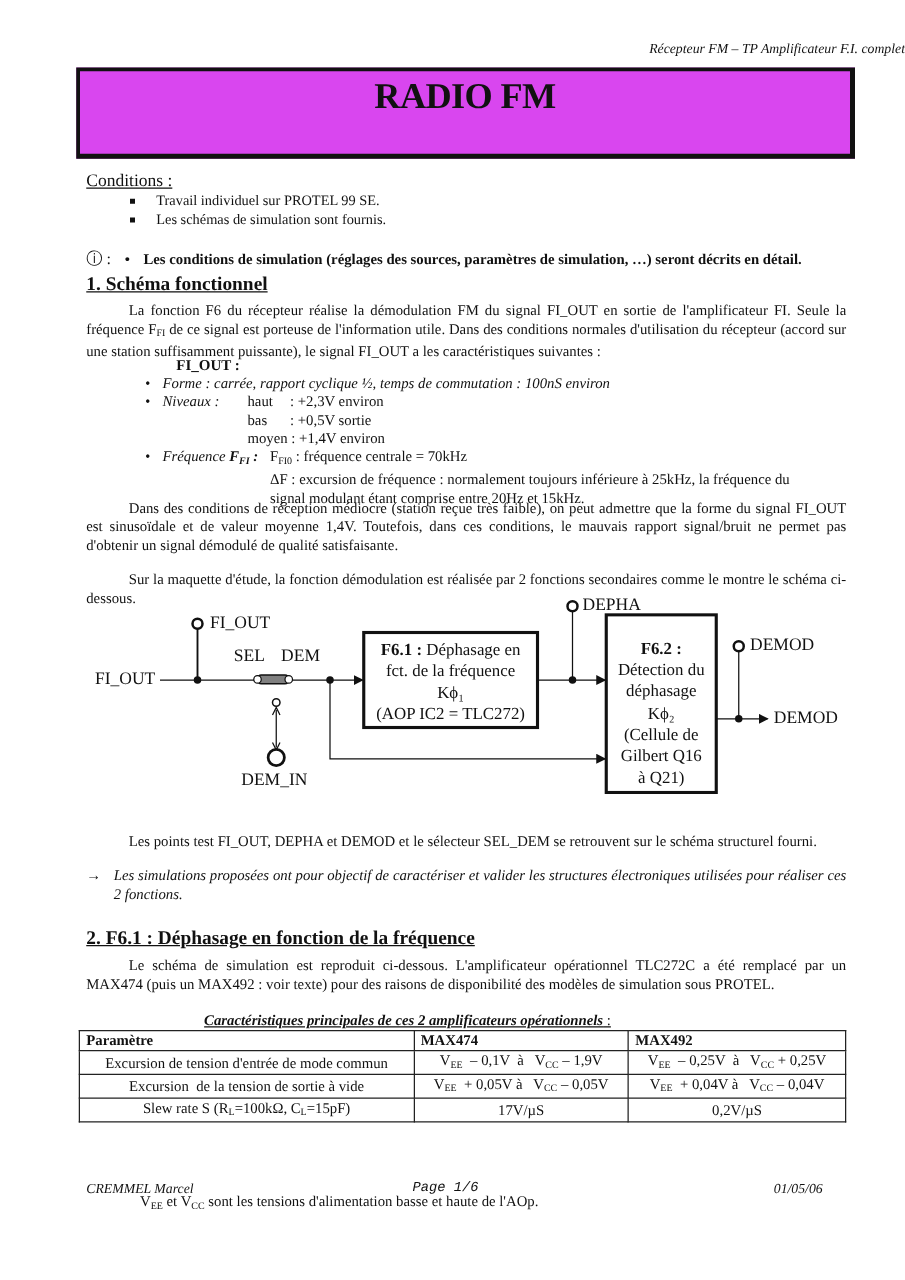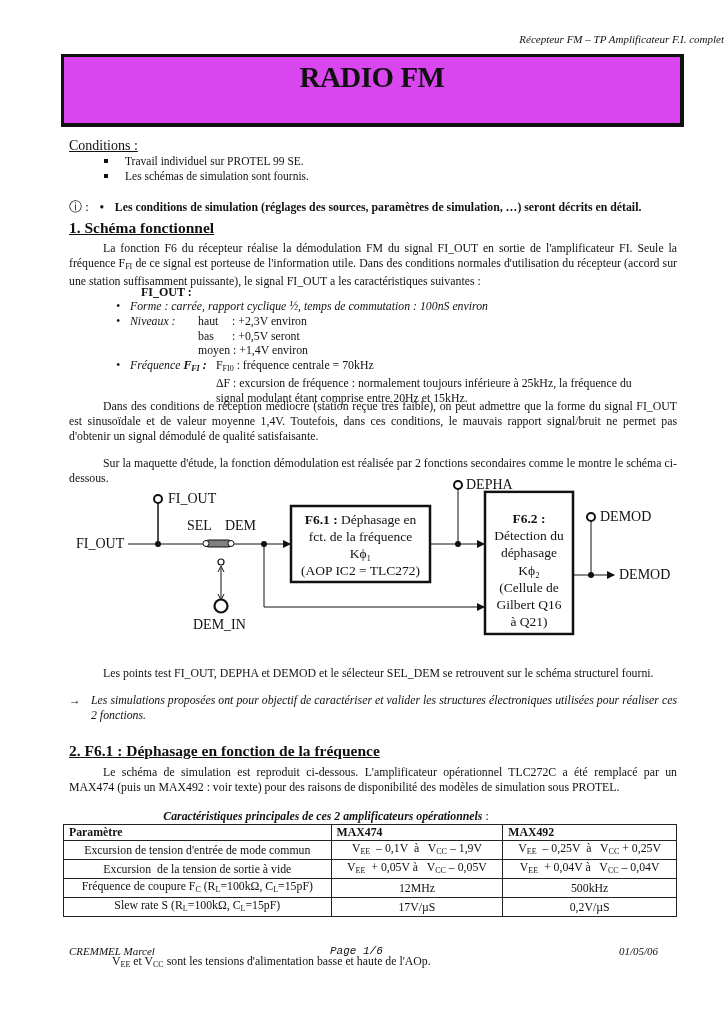--- a/index.html
+++ b/index.html
@@ -22,21 +22,21 @@
   .h1sec { left:69px; top:219px; }
   .h2sec { left:69px; top:742px; }
   .para { left:69px; width:608px; text-align:justify; line-height:15.2px; font-size:11.8px; }
   .para .ind { display:inline-block; width:34px; }
   .fiout-lbl { left:104px; top:285px; font-weight:bold; font-size:12px;margin-left:37px; }
   .dot-list { left:116px; font-size:11.8px; line-height:15px;font-style:italic; }
   .dot { display:inline-block; width:14px; }
   .sub { font-size:8px; vertical-align:-2px; }
   .bsub { font-size:8px; vertical-align:-2px; font-weight:bold; }
   .arrow-note { left:69px; top:693px; width:608px; font-style:italic; font-size:11.8px; line-height:15px; text-align:justify; }
-  .tbl-cap { left:0; width:652px; top:809px; text-align:center; font-weight:bold; font-style:italic; font-size:11.8px; }
+  .tbl-cap { left:0; width:652px; top:809px; text-align:center; font-weight:bold; font-style:italic; text-decoration:underline; font-size:11.8px; }
   .tbl-cap .colon { text-decoration:none; font-weight:normal; font-style:normal; }
   table.ops { position:absolute; left:63px; top:824px; width:614px; border-collapse:collapse; font-size:11.8px; }
   table.ops td, table.ops th { border:1px solid #222; padding:0 5px; height:15px; line-height:15px; text-align:center; white-space:nowrap; }
   table.ops th { text-align:left; font-weight:bold; }
   .tbl-note { left:112px; top:954px; font-size:11.8px; }
   .footer { top:945px; font-style:italic; font-size:11px; }
 </style>
 </head>
 <body>
 
@@ -60,21 +60,21 @@
 <h2 class="abs h1sec">1.   Schéma fonctionnel</h2>
 
 <div class="abs para" style="top:241px;"><span class="ind"></span><span>La fonction F6 du récepteur réalise la démodulation FM du signal FI_OUT en sortie de l'amplificateur FI. Seule la fréquence F</span><span class="sub">FI</span><span> de ce signal est porteuse de l'information utile. Dans des conditions normales d'utilisation du récepteur (accord sur une station suffisamment puissante), le signal FI_OUT a les caractéristiques suivantes :</span></div>
 
 <div class="abs fiout-lbl">FI_OUT :</div>
 
 <div class="abs dot-list" style="top:299px;"><span class="dot">•</span><span>Forme : carrée, rapport cyclique ½, temps de commutation : 100nS environ</span></div>
 <div class="abs dot-list" style="top:314px;"><span class="dot">•</span><span>Niveaux :</span></div>
 <div class="abs" style="left:198px;top:314px;font-size:11.8px;line-height:14.5px;">
   <div><span style="display:inline-block;width:34px">haut</span><span>: +2,3V environ</span></div>
-  <div><span style="display:inline-block;width:34px">bas</span><span>: +0,5V seront</span></div>
+  <div><span style="display:inline-block;width:34px">bas</span><span>: +0,5V sortie</span></div>
   <div><span>moyen</span><span> </span><span>: +1,4V environ</span></div>
 </div>
 <div class="abs dot-list" style="top:358px;"><span class="dot">•</span><span>Fréquence </span><b>F</b><span class="bsub">FI</span><b> :</b></div>
 <div class="abs" style="left:216px;top:358px;font-size:11.8px;line-height:15px;width:460px;">
   <div><span>F</span><span class="sub">FI0</span><span> : fréquence centrale = 70kHz</span></div>
   <div>ΔF  : excursion de fréquence : normalement toujours inférieure à 25kHz, la fréquence du</div>
   <div>signal modulant étant comprise entre 20Hz et 15kHz.</div>
 </div>
 
 <div class="abs para" style="top:399px;"><span class="ind"></span><span>Dans des conditions de réception médiocre (station reçue très faible),  on peut admettre que la forme du signal FI_OUT est sinusoïdale et de valeur moyenne 1,4V. Toutefois, dans ces conditions, le mauvais rapport signal/bruit ne permet pas d'obtenir un signal démodulé de qualité satisfaisante.</span></div>
@@ -174,25 +174,20 @@
     <td>Excursion de tension d'entrée de mode commun</td>
     <td>V<span class="sub">EE</span> &nbsp;– 0,1V &nbsp;à &nbsp; V<span class="sub">CC</span> – 1,9V</td>
     <td>V<span class="sub">EE</span> &nbsp;– 0,25V &nbsp;à &nbsp; V<span class="sub">CC</span> + 0,25V</td>
   </tr>
   <tr>
     <td>Excursion &nbsp;de la tension de sortie à vide</td>
     <td>V<span class="sub">EE</span> &nbsp;+ 0,05V à &nbsp; V<span class="sub">CC</span> – 0,05V</td>
     <td>V<span class="sub">EE</span> &nbsp;+ 0,04V à &nbsp; V<span class="sub">CC</span> – 0,04V</td>
   </tr>
   <tr>
-    <td>Fréquence de coupure F<span class="sub">C</span> (R<span class="sub">L</span>=100kΩ, C<span class="sub">L</span>=15pF)</td>
-    <td>12MHz</td>
-    <td>500kHz</td>
-  </tr>
-  <tr>
     <td>Slew rate S (R<span class="sub">L</span>=100kΩ, C<span class="sub">L</span>=15pF)</td>
     <td>17V/µS</td>
     <td>0,2V/µS</td>
   </tr>
 </tbody>
   </table>
 
 <div class="abs tbl-note">V<span class="sub">EE</span> et V<span class="sub">CC</span> sont les tensions d'alimentation basse et haute de l'AOp.</div>
 
 <div class="abs footer" style="left:69px;">CREMMEL Marcel</div>

